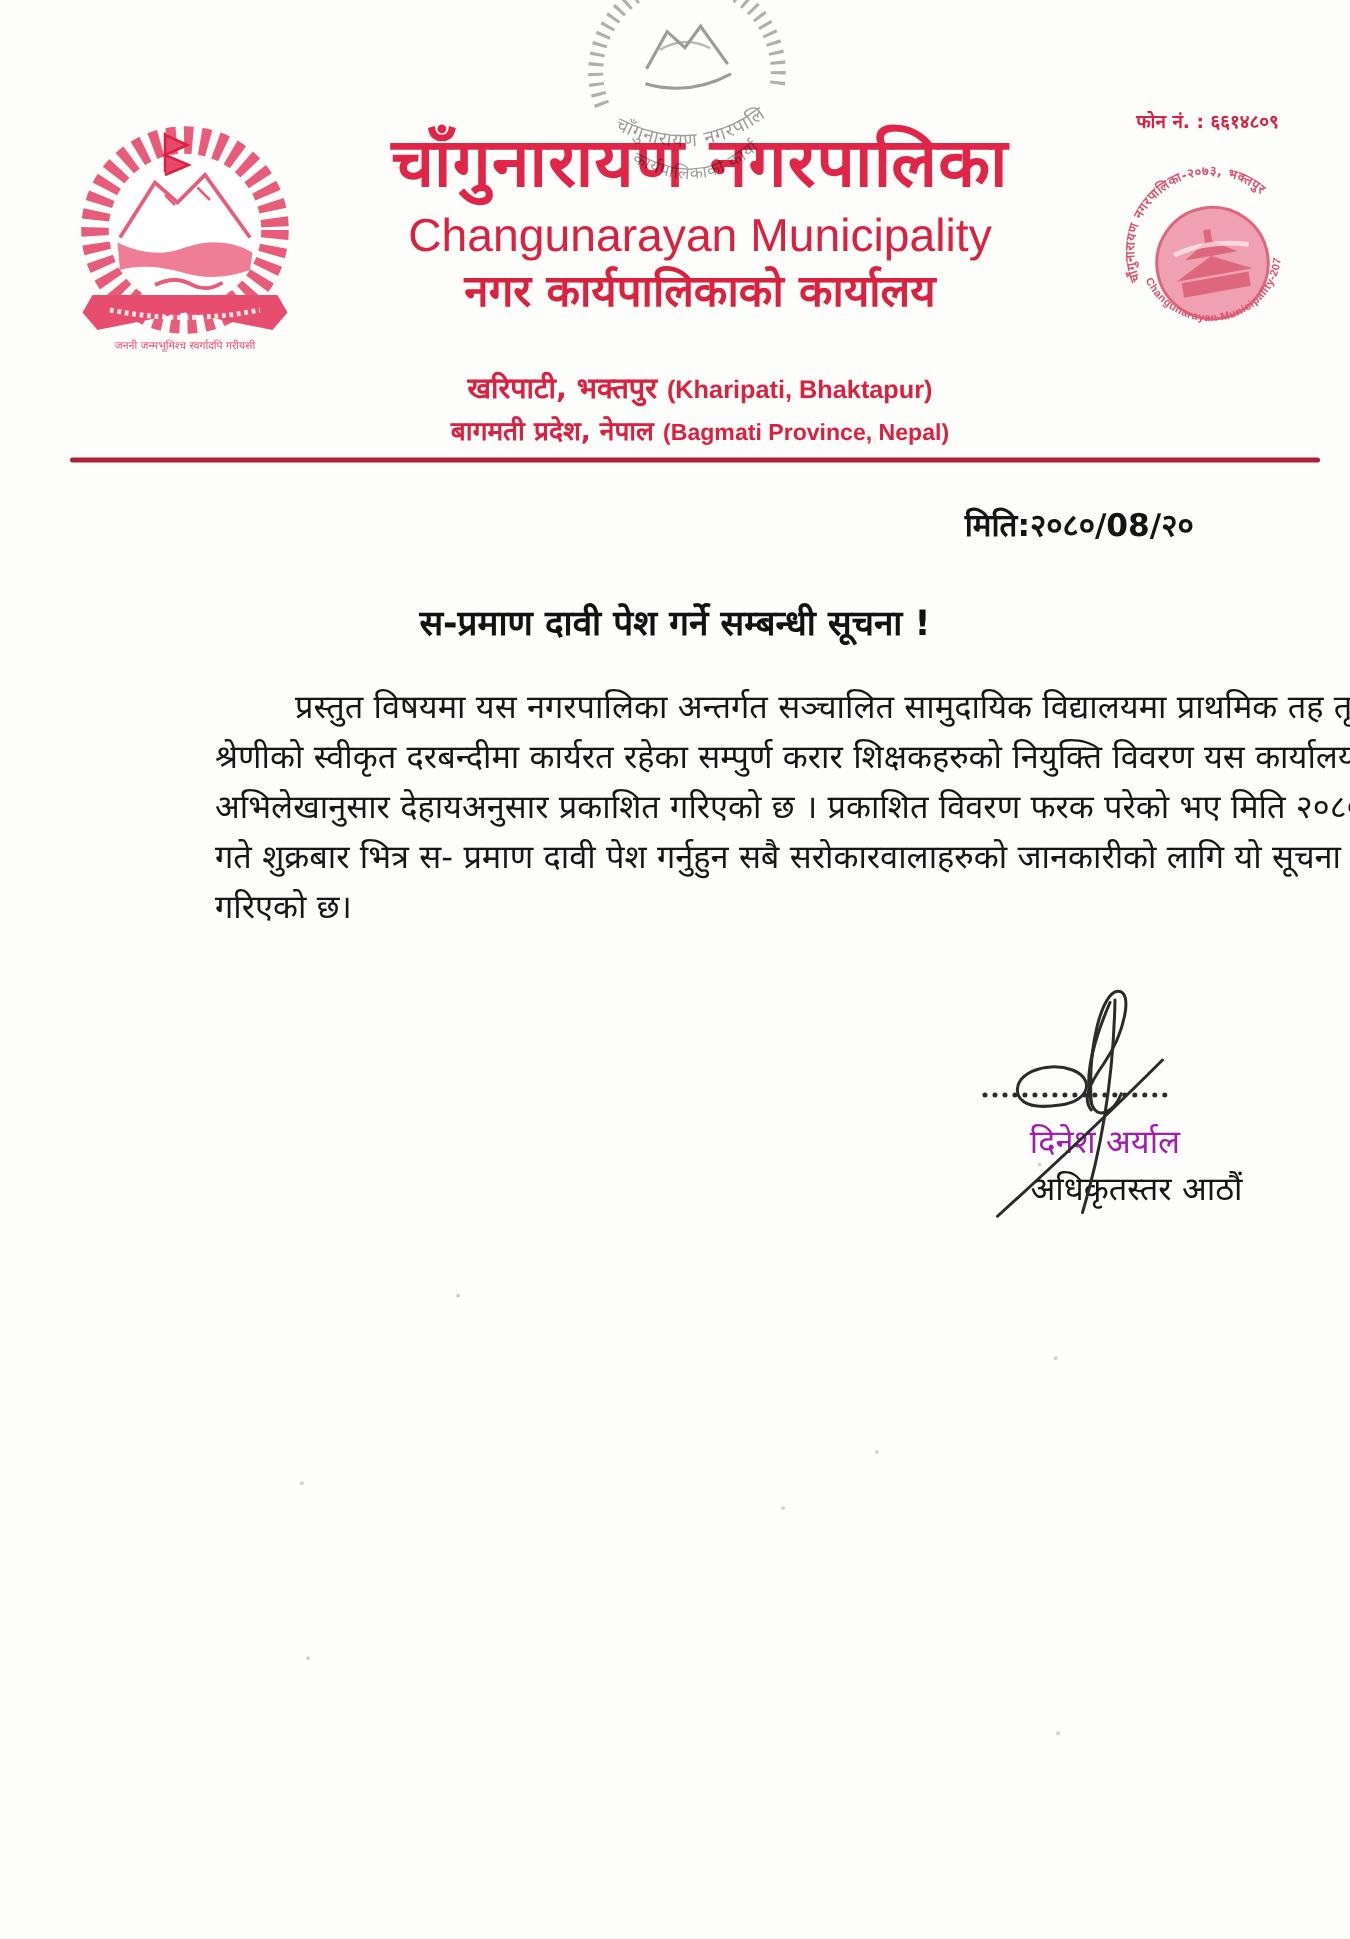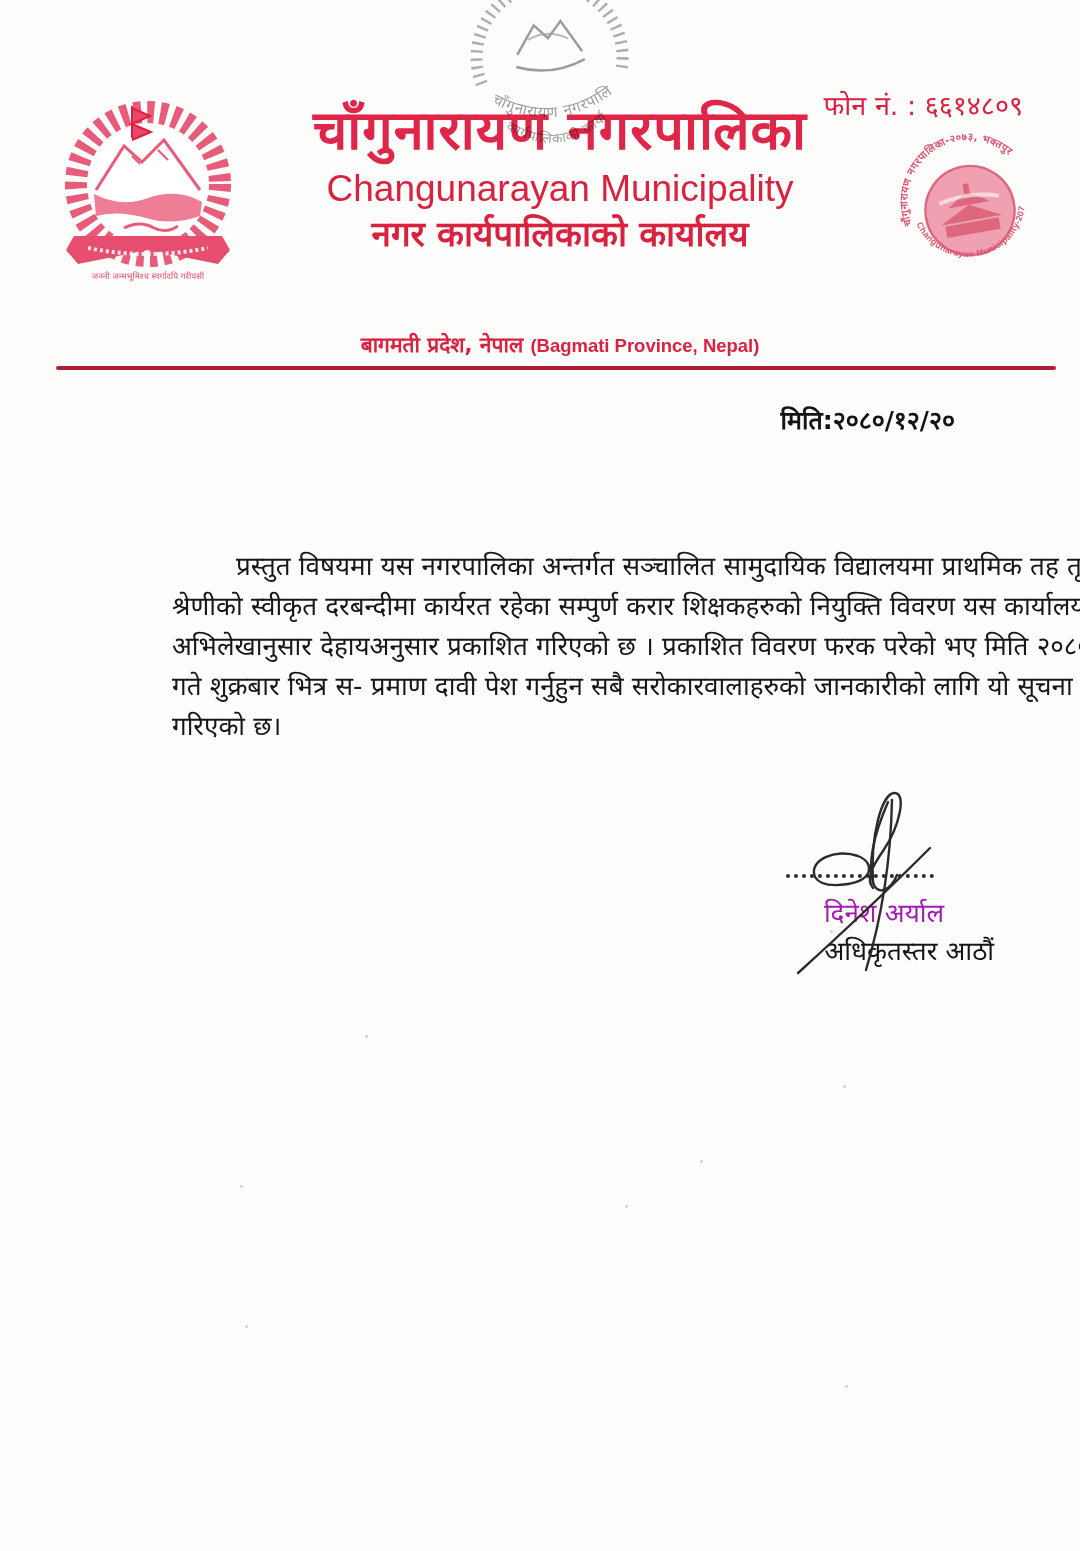--- a/index.html
+++ b/index.html
@@ -17,21 +17,21 @@
   
   .hdr{position:absolute;left:40px;right:0;text-align:center;color:var(--accent_red);line-height:1.1}
   .title-np{top:101px;font-size:54px;font-weight:700;color:var(--title_red);letter-spacing:1px}
   .title-en{top:169px;font-size:37px;font-weight:400;font-family:"Liberation Sans",sans-serif}
   .office-np{top:215px;font-size:35px;font-weight:700}
   .office-en{top:260px;font-size:32px;font-weight:700;font-family:"Liberation Sans",sans-serif}
   .addr{font-weight:700}
   .addr1{top:299px;font-size:23px}
   .addr2{top:334px;font-size:21px}
   .addr .en{font-size:0.88em;font-family:"Liberation Sans",sans-serif}
-  .phone{position:absolute;top:86px;right:57px;font-size:27px;font-weight:400;color:var(--accent_red)}
+  .phone{position:absolute;top:86px;right:57px;font-size:15px;font-weight:700;color:var(--accent_red)}
   .rule{position:absolute;top:366px;left:56px;width:1000px;height:4px;background:var(--rule_red);border-radius:2px}
   
   .stamp-faint{position:absolute;left:452px;top:-20px;width:200px;height:210px;opacity:.55;
                transform:rotate(-5deg);mix-blend-mode:multiply;z-index:5}
   .emblem{position:absolute;left:62px;top:98px;width:172px;height:186px}
   .seal{position:absolute;left:890px;top:133px;width:160px;height:155px;transform:rotate(-10deg);opacity:.95}
   
   .date{position:absolute;top:402px;right:125px;font-size:25px;font-weight:600;color:#141414}
   .subject{position:absolute;left:0;right:0;top:478px;text-align:center;font-size:28px;font-weight:700;color:#121212}
   .body-text{position:absolute;left:172px;top:546px;width:812px;font-size:26px;color:#161616}
@@ -87,20 +87,24 @@
       <path d="M 26,150 Q 86,162 146,150" fill="none" stroke="#ffffff" stroke-width="4" stroke-dasharray="3 3" opacity=".85"></path>
       <text x="86" y="181" text-anchor="middle" font-size="8.5" fill="#e64d6e">जननी जन्मभूमिश्च स्वर्गादपि गरीयसी</text>
     </g>
   </svg>
 
   <div class="phone">फोन नं. : ६६१४८०९</div>
 
   <div class="hdr title-np">चाँगुनारायण नगरपालिका</div>
   <div class="hdr title-en">Changunarayan Municipality</div>
   <div class="hdr office-np">नगर कार्यपालिकाको कार्यालय</div>
+  <div class="hdr addr addr1">
+    <span>खरिपाटी, भक्तपुर</span>
+    <span class="en">(Kharipati, Bhaktapur)</span>
+  </div>
   <div class="hdr addr addr2">
     <span>बागमती प्रदेश, नेपाल</span>
     <span class="en">(Bagmati Province, Nepal)</span>
   </div>
 
   <svg class="seal" viewBox="0 0 160 160" aria-hidden="true">
     <defs>
       <path id="seal-top" d="M 19,86 A 63,63 0 1 1 141,86"></path>
       <path id="seal-bot" d="M 23,84 A 59,59 0 0 0 137,84"></path>
     </defs>
@@ -115,22 +119,23 @@
     <text font-size="10.5" font-weight="700" fill="#d94a68" letter-spacing=".5">
       <textPath href="#seal-top" startOffset="1%">चाँगुनारायण नगरपालिका-२०७३, भक्तपुर</textPath>
     </text>
     <text font-size="9" font-weight="700" fill="#d94a68" letter-spacing=".4" font-family="Liberation Sans, sans-serif">
       <textPath href="#seal-bot" startOffset="0%">Changunarayan Municipality-2073, Bhaktapur</textPath>
     </text>
   </svg>
 
   <div class="rule"></div>
 
-  <div class="date">मिति:२०८०/१२/२०</div>
+  <div class="date">मिति:२०८०/08/२०</div>
 
+  <div class="subject">स-प्रमाण दावी पेश गर्ने सम्बन्धी सूचना !</div>
 
   <div class="body-text">
     <div class="line first">प्रस्तुत विषयमा यस नगरपालिका अन्तर्गत सञ्चालित सामुदायिक विद्यालयमा प्राथमिक तह तृतीय</div>
     <div class="line">श्रेणीको स्वीकृत दरबन्दीमा कार्यरत रहेका सम्पुर्ण करार शिक्षकहरुको नियुक्ति विवरण यस कार्यालयको</div>
     <div class="line">अभिलेखानुसार देहायअनुसार प्रकाशित गरिएको छ । प्रकाशित विवरण फरक परेको भए मिति २०८०/१२/२३</div>
     <div class="line">गते शुक्रबार भित्र स- प्रमाण दावी पेश गर्नुहुन सबै सरोकारवालाहरुको जानकारीको लागि यो सूचना प्रकाशित</div>
     <div class="line last">गरिएको छ।</div>
   </div>
 
   <svg class="sig-svg" viewBox="0 0 170 200" aria-hidden="true">

